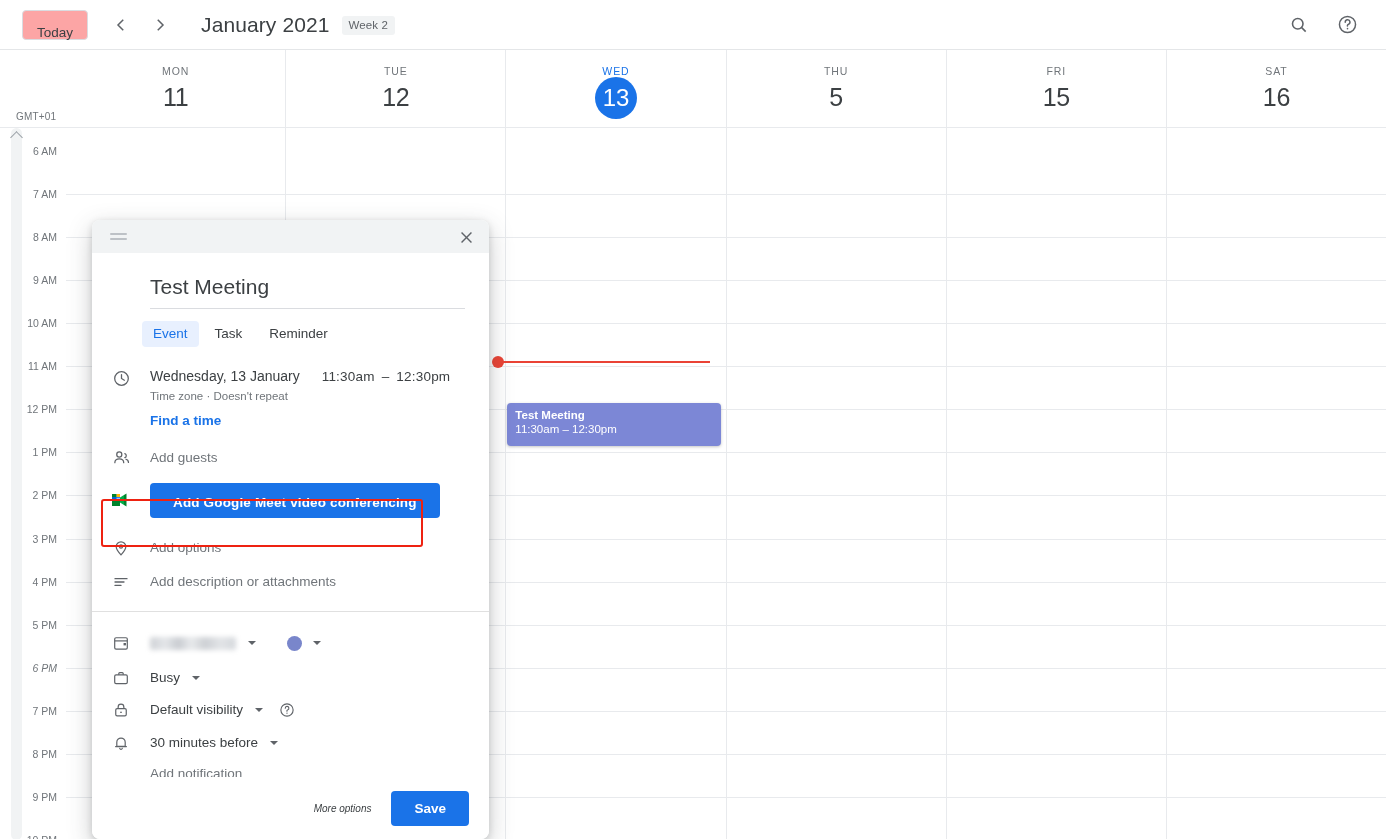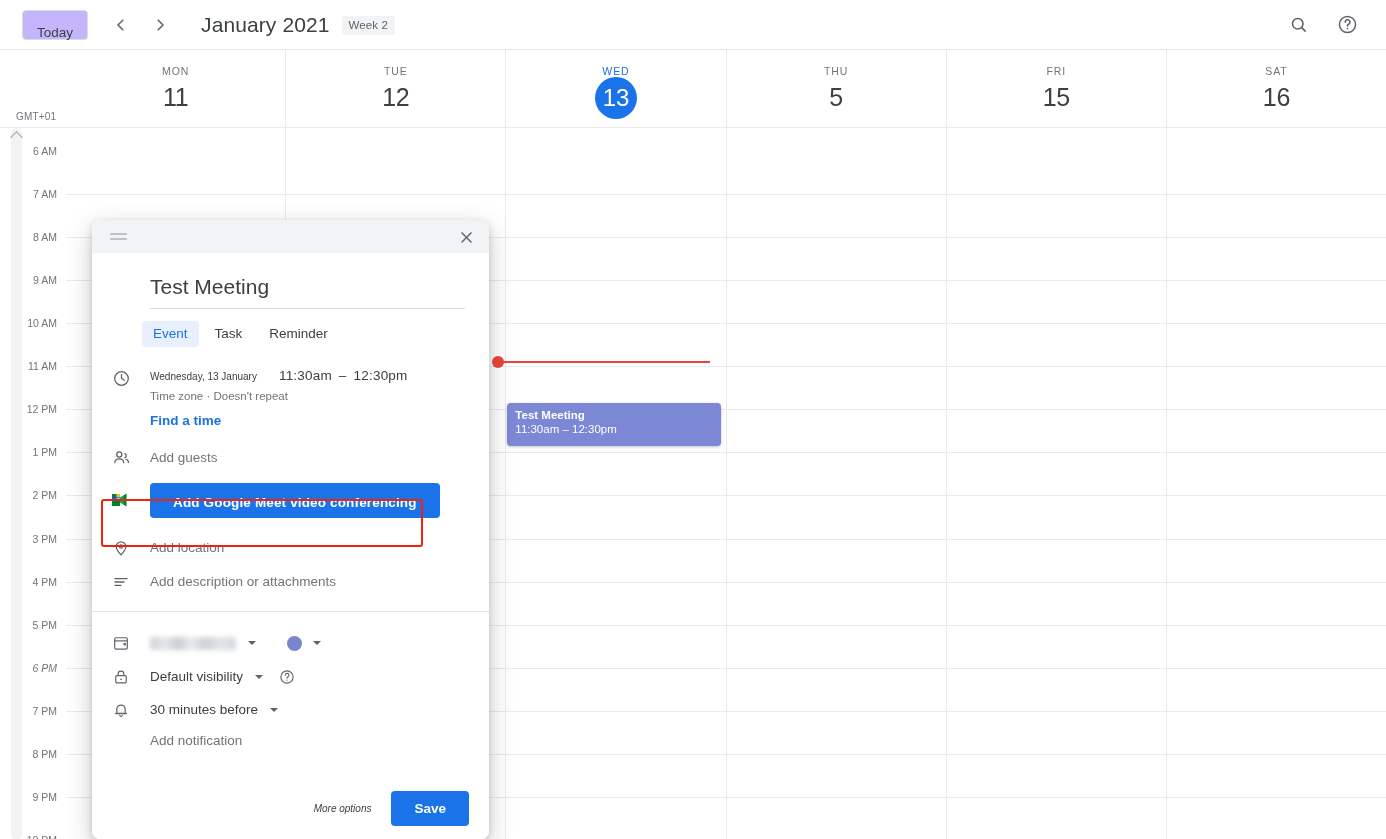--- a/index.html
+++ b/index.html
@@ -13,21 +13,21 @@
   #app { position: relative; width: 1386px; height: 839px; }
 
   
   .topbar {
     position: absolute; left: 0; top: 0; width: 1386px; height: 50px;
     background: #fff; border-bottom: 1px solid #e4e6e8;
     display: flex; align-items: center;
   }
   .today-btn {
     margin-left: 22px; height: 30px; padding: 8px 14px;
-    border: 1px solid #dadce0; border-radius: 4px; background: #c4b5fd;
+    border: 1px solid #dadce0; border-radius: 4px; background: #fca5a5;
     font-size: 13.5px; color: #3c4043; line-height: 28px; cursor: pointer;
     font-family: "Liberation Sans", sans-serif;
   }
   .nav-arrow {
     width: 30px; height: 30px; margin-left: 9px;
     display: flex; align-items: center; justify-content: center;
     border-radius: 50%; cursor: pointer; color: #5f6368;
   }
   .nav-arrow:first-of-type { margin-left: 18px; }
   .month-title {
@@ -167,21 +167,21 @@
   .row-ico {
     width: 58px; min-width: 58px; display: flex; justify-content: center;
     color: #5f6368; padding-top: 2px;
   }
   .row-txt { flex: 1; font-size: 13.5px; color: #3c4043; line-height: 18px; }
   .sub { font-size: 11.5px; color: #70757a; margin-top: 3px; line-height: 14px; }
   .ph { color: #70757a; font-size: 13.5px; }
 
   .dt-row { margin-top: 20px; }
   .dt-line { display: flex; align-items: baseline; }
-  .dt-date { font-size: 10px; color: #3c4043; }
+  .dt-date { font-size: 14px; color: #3c4043; }
   .dt-times { font-size: 13.5px; color: #3c4043; margin-left: 22px; letter-spacing: .2px; }
   .dt-sep { margin: 0 7px; }
 
   .findtime {
     margin: 10px 0 0 58px; font-size: 13.5px; color: #1a73e8;
     font-weight: 700; cursor: pointer; display: inline-block;
   }
 
   .guests-row { margin-top: 15px; height: 27px; align-items: center; }
   .guests-row .row-ico { padding-top: 0; }
@@ -462,21 +462,21 @@
       </div>
 
       
       <div class="row loc-row">
         <div class="row-ico">
           <svg width="18" height="18" viewBox="0 0 24 24" fill="none" stroke="currentColor" stroke-width="1.6">
             <path d="M12 21.2c4.2-4.8 6.4-8 6.4-11A6.4 6.4 0 0 0 5.6 10.2c0 3 2.2 6.2 6.4 11z"></path>
             <circle cx="12" cy="10" r="2.1"></circle>
           </svg>
         </div>
-        <div class="row-txt ph">Add location</div>
+        <div class="row-txt ph">Add options</div>
       </div>
 
       
       <div class="row desc-row">
         <div class="row-ico">
           <svg width="18" height="18" viewBox="0 0 24 24" stroke="currentColor" stroke-width="1.7" stroke-linecap="round">
             <line x1="4" y1="7.5" x2="20" y2="7.5"></line>
             <line x1="4" y1="12" x2="16" y2="12"></line>
             <line x1="4" y1="16.5" x2="12" y2="16.5"></line>
           </svg>
@@ -497,20 +497,32 @@
         </div>
         <div class="row-txt">
           <span class="redacted"></span>
           <span class="caret"></span>
           <span class="color-dot" style="background: rgb(121, 134, 203);"></span>
           <span class="caret"></span>
         </div>
       </div>
 
       
+      <div class="row busy-row">
+        <div class="row-ico">
+          <svg width="18" height="18" viewBox="0 0 24 24" fill="none" stroke="currentColor" stroke-width="1.6">
+            <rect x="3.6" y="7.8" width="16.8" height="11.6" rx="1.8"></rect>
+            <path d="M9 7.8V6.2a1.4 1.4 0 0 1 1.4-1.4h3.2A1.4 1.4 0 0 1 15 6.2v1.6"></path>
+          </svg>
+        </div>
+        <div class="row-txt">
+          <span>Busy</span>
+          <span class="caret"></span>
+        </div>
+      </div>
 
       
       <div class="row vis-row">
         <div class="row-ico">
           <svg width="18" height="18" viewBox="0 0 24 24" fill="none" stroke="currentColor" stroke-width="1.6">
             <rect x="5" y="10.2" width="14" height="9.6" rx="1.8"></rect>
             <path d="M8.2 10.2V7.9a3.8 3.8 0 0 1 7.6 0v2.3"></path>
             <circle cx="12" cy="15" r="1.15" fill="currentColor" stroke="none"></circle>
           </svg>
         </div>

